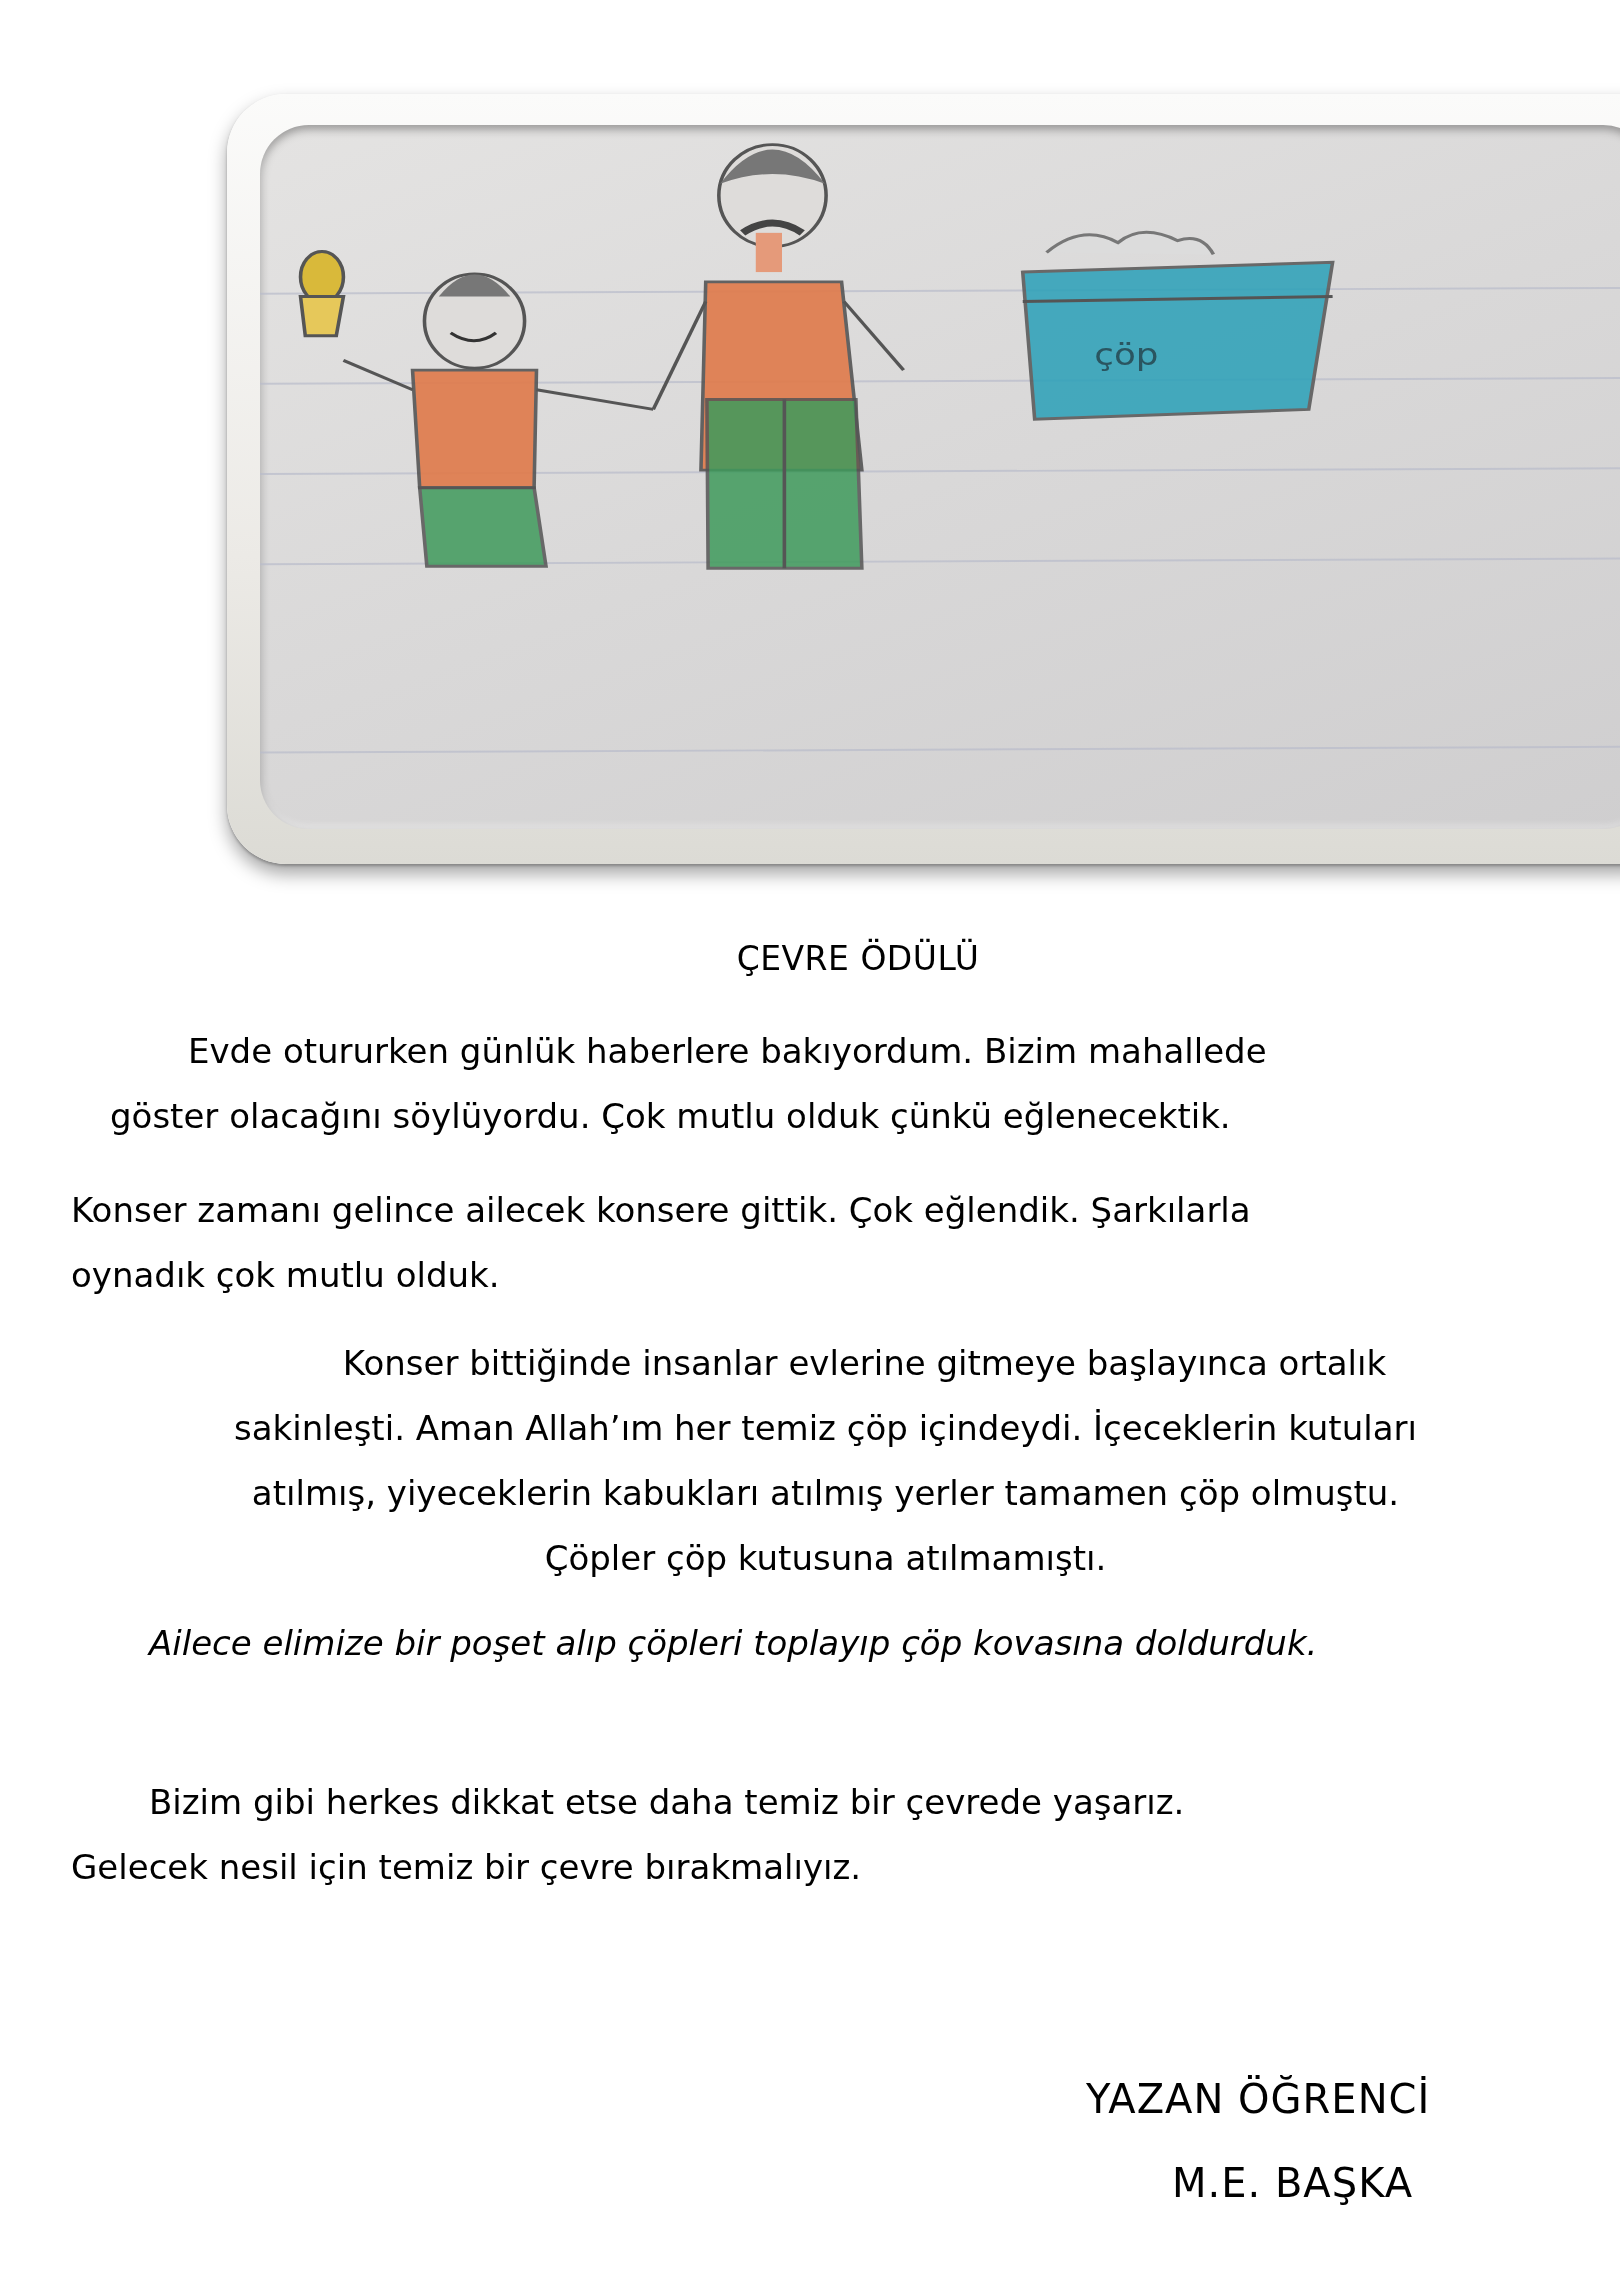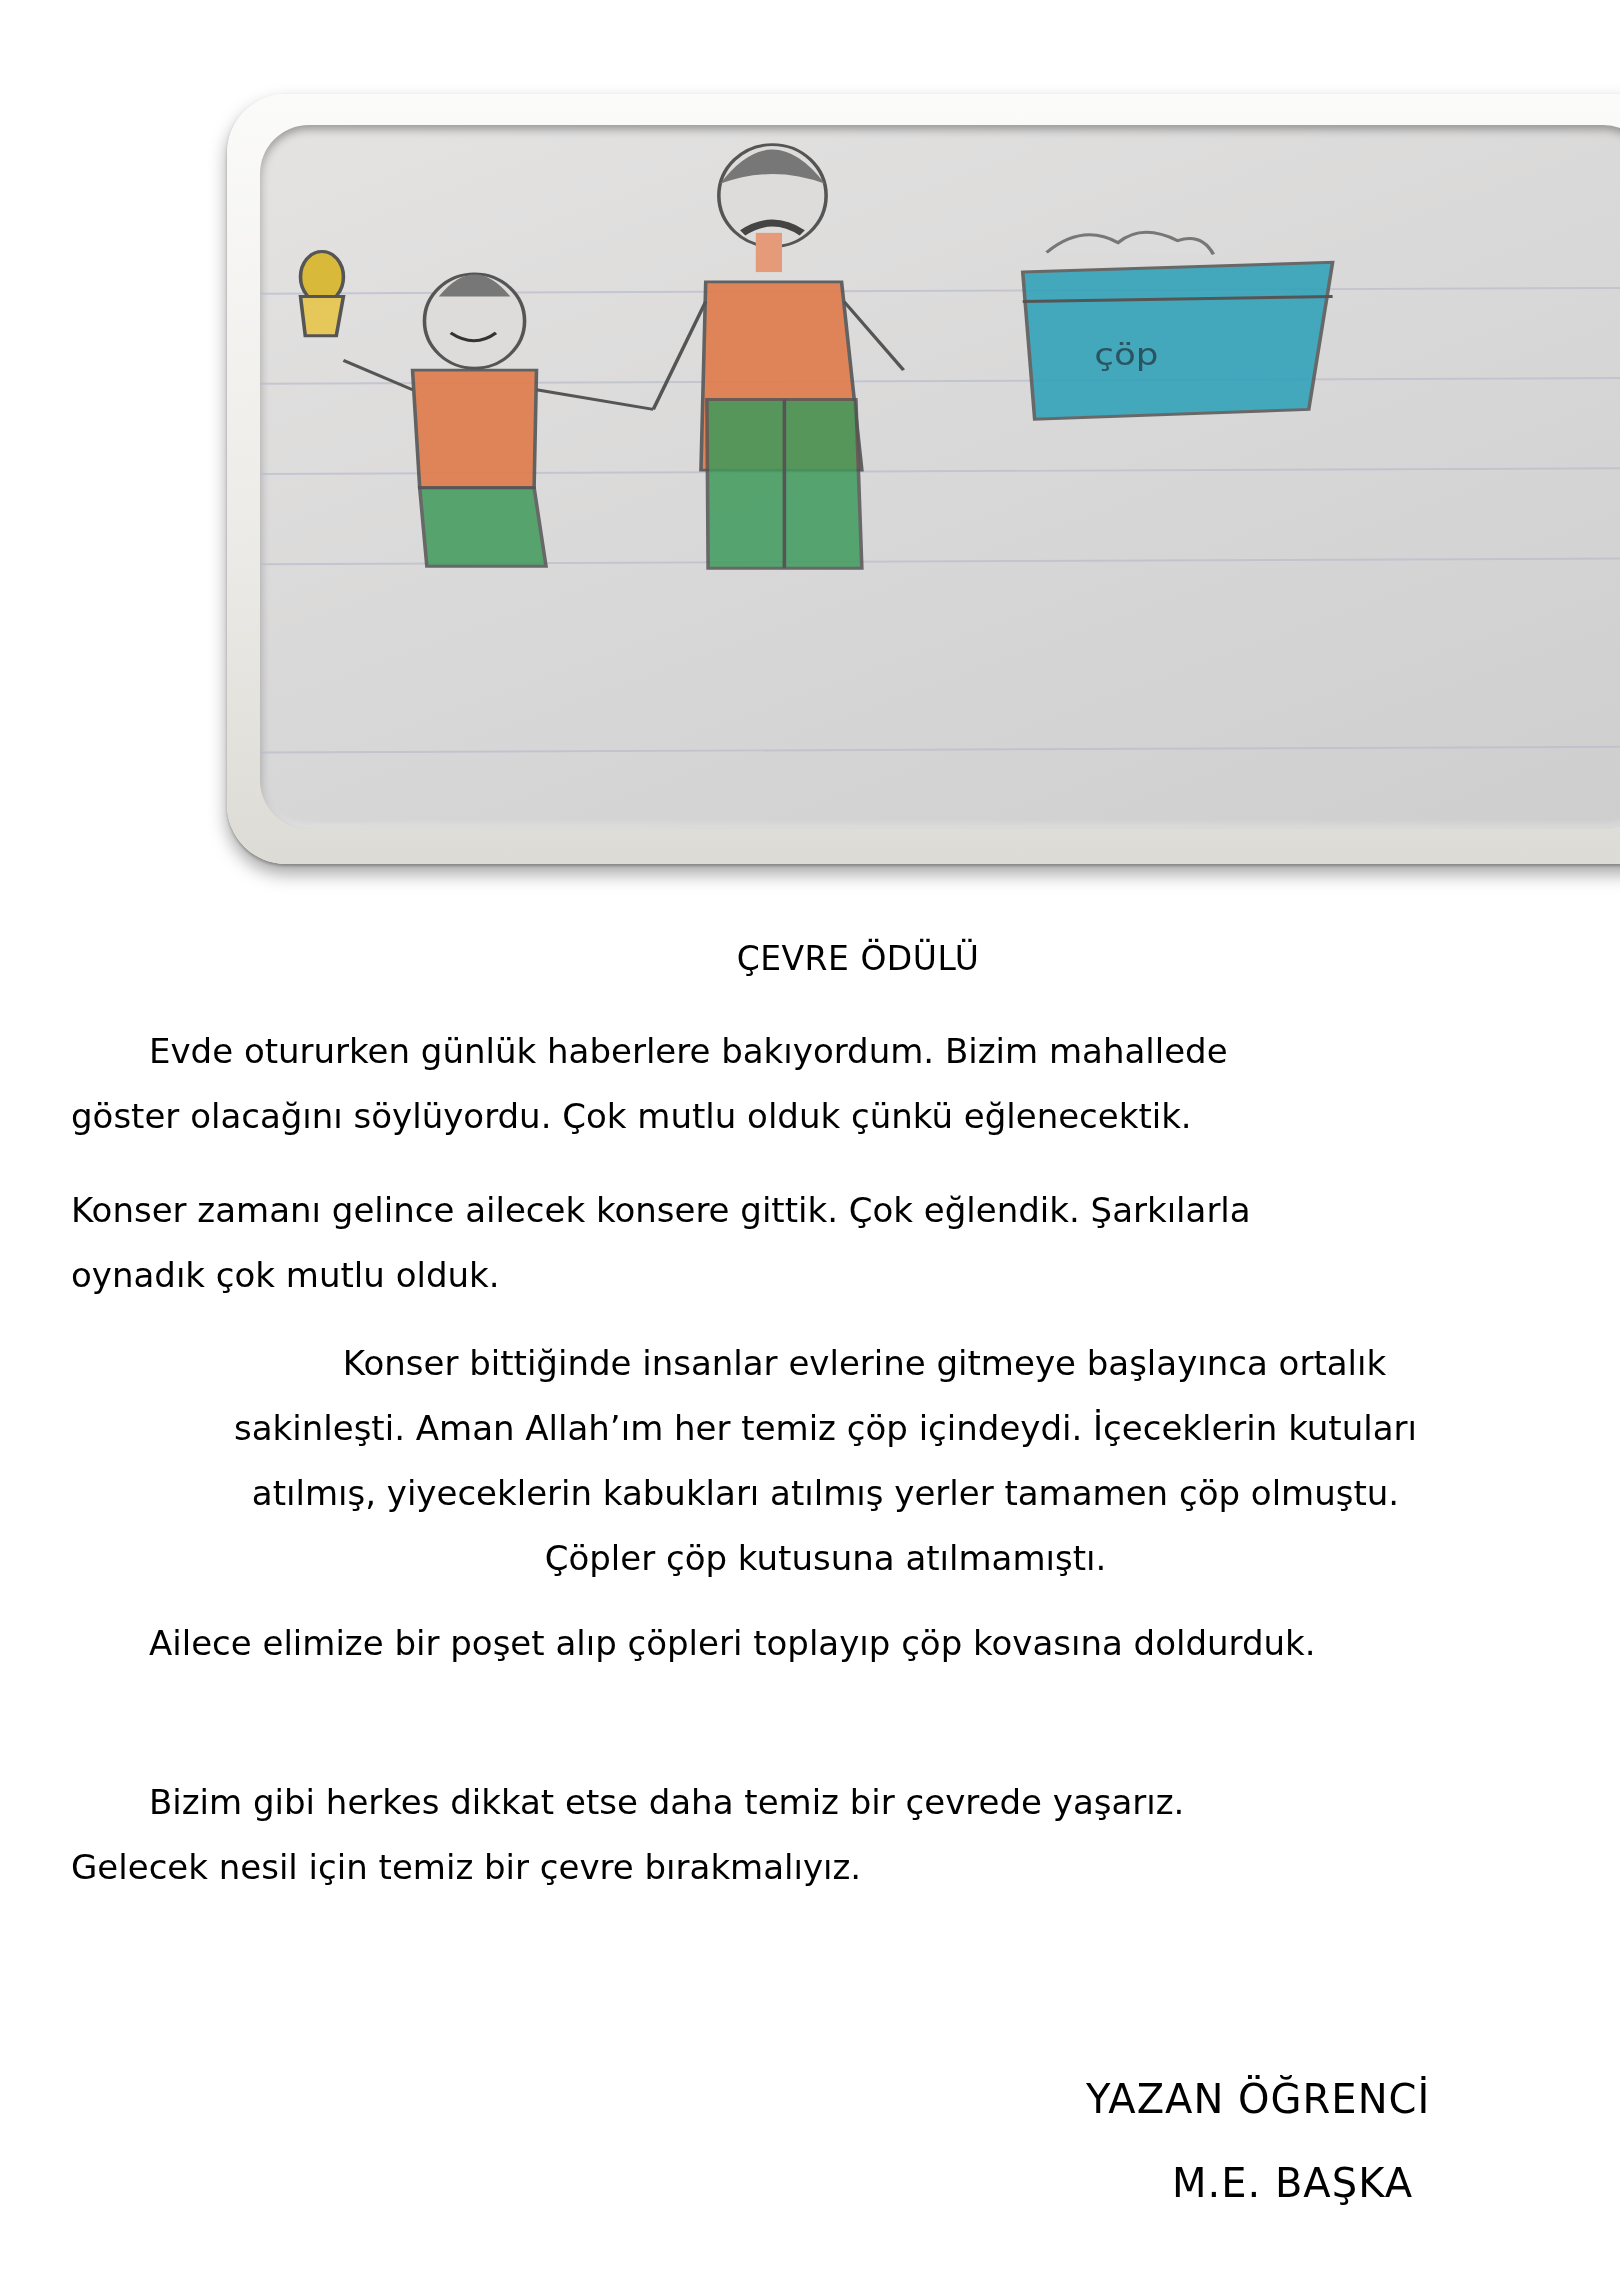--- a/index.html
+++ b/index.html
@@ -20,24 +20,24 @@
     box-shadow: inset 0 3.9px 9.8px rgba(0,0,0,0.35), inset 0 -2.9px 5.9px rgba(255,255,255,0.6);
   }
   .photo svg { position: absolute; left: 0; top: 0; width: 100%; height: 100%; }
   .title {
     position: absolute; top: 939px; left: 0; width: 100%; text-align: center;
     font-size: 33px; letter-spacing: 0.5px; padding-left: 96px; box-sizing: border-box;
   }
   .para { position: absolute; left: 71px; width: 1509px; font-size: 34px; line-height: 65px; }
   .para .ln { display: block; white-space: nowrap; }
   .para .ln.indent { padding-left: 78px; }
-  .p1 { top: 1019px; }
+  .p1 { top: 1019px; margin-left: 39px; }
   .p2 { top: 1178px; }
   .p3 { top: 1331px; text-align: center; }
-  .p4 { top: 1611px; }
+  .p4 { top: 1611px; font-style: italic; }
   .p5 { top: 1770px; }
   .sig { position: absolute; font-size: 40px; letter-spacing: 1px; }
   .sig1 { left: 1086px; top: 2076px; }
   .sig2 { left: 1172px; top: 2160px; }
 </style>
 </head>
 <body>
 
 <div class="frame">
   <div class="photo">

